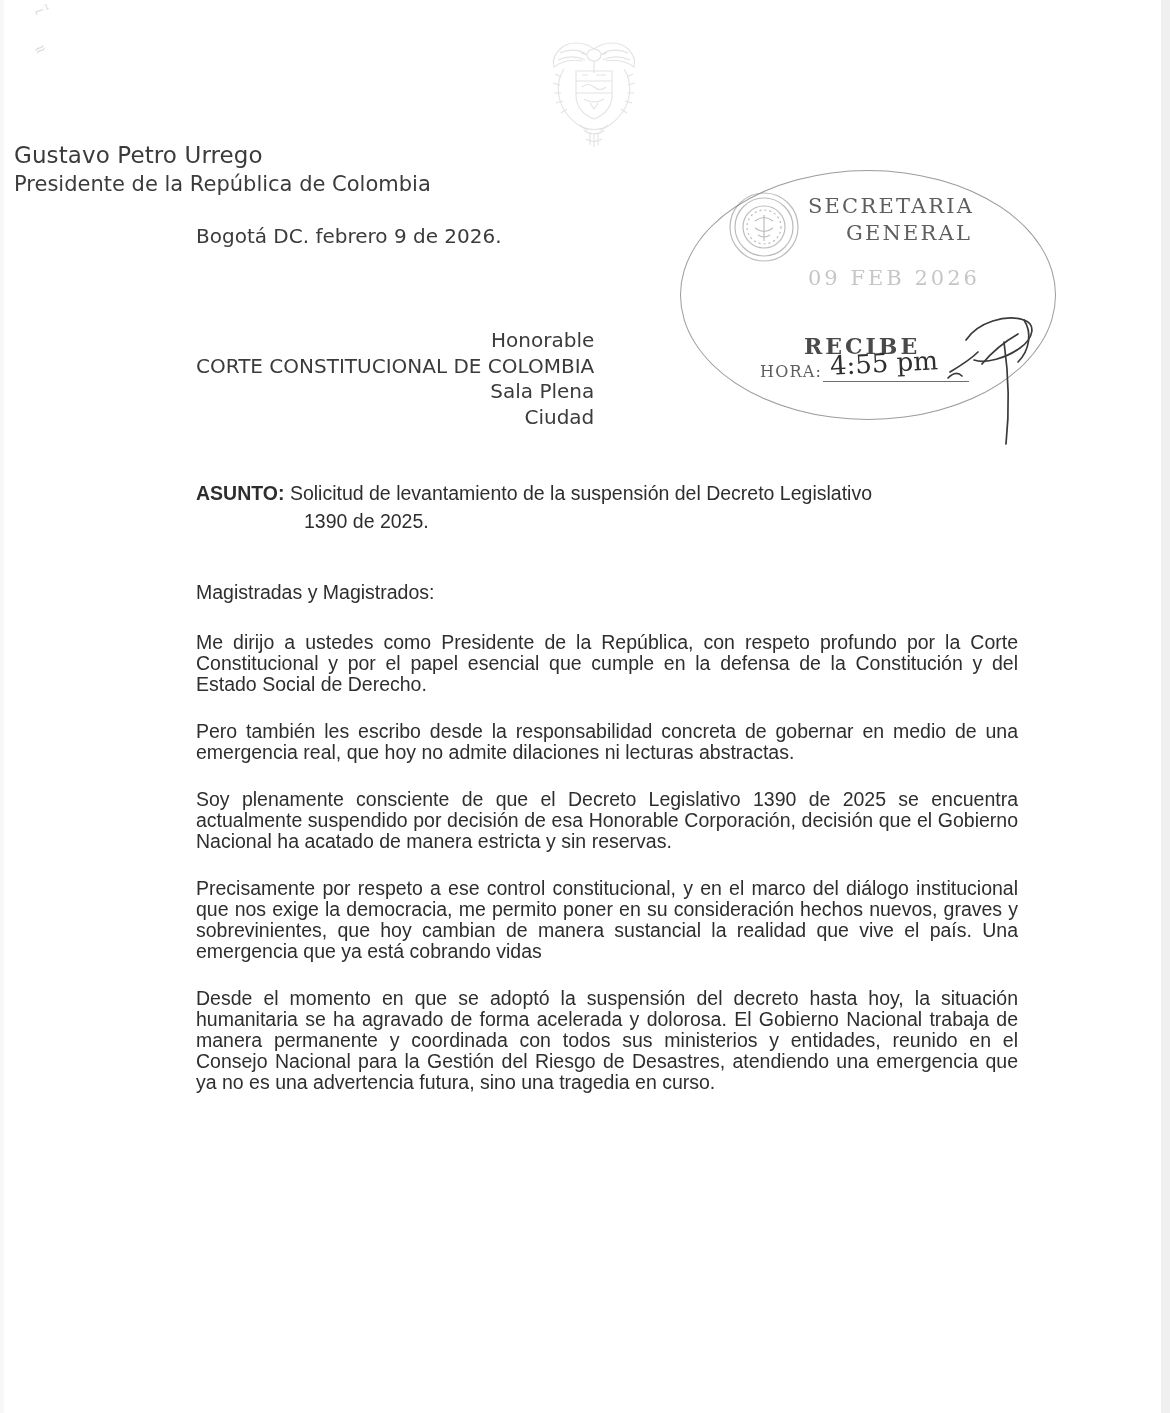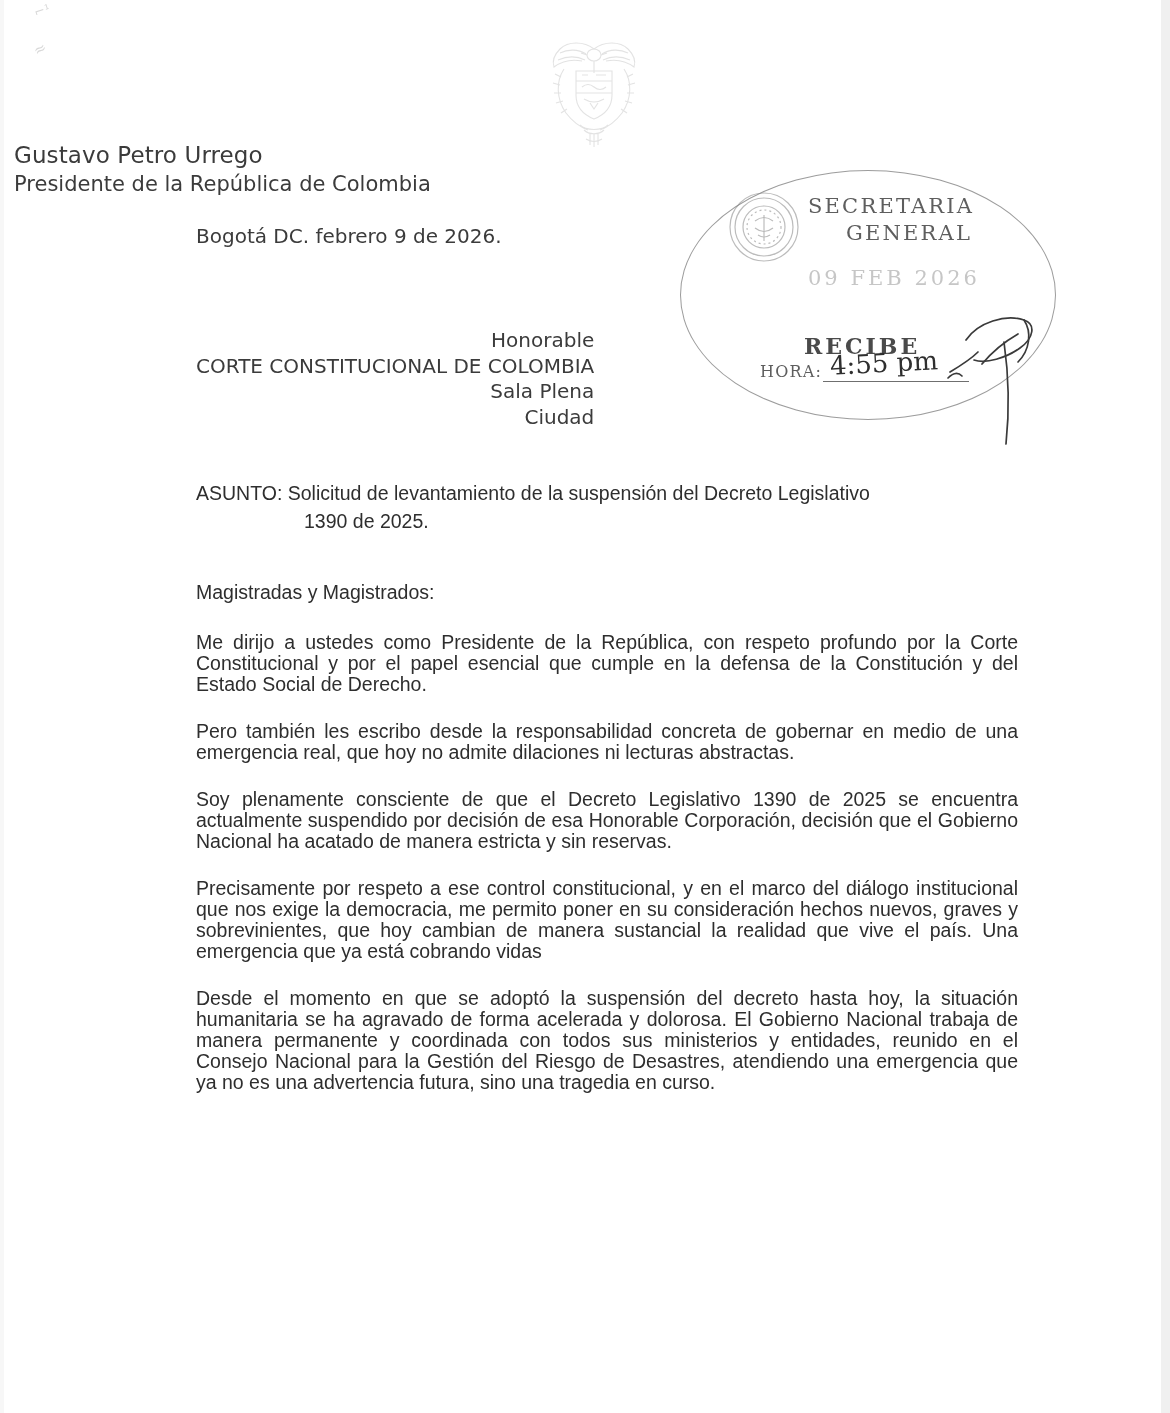--- a/index.html
+++ b/index.html
@@ -93,21 +93,21 @@
   .subject {
     position: absolute;
     left: 192px;
     top: 479px;
     width: 822px;
     font-size: 19.5px;
     line-height: 28px;
     color: #2e2e2e;
     font-family: "Liberation Sans", sans-serif;
   }
-  .subject .lbl { font-weight: normal; }
+  .subject .lbl { font-weight: bold; }
   .subject .sub-cont {
     display: block;
     padding-left: 108px;
   }
 
   
   .body-text {
     position: absolute;
     left: 192px;
     top: 578px;

